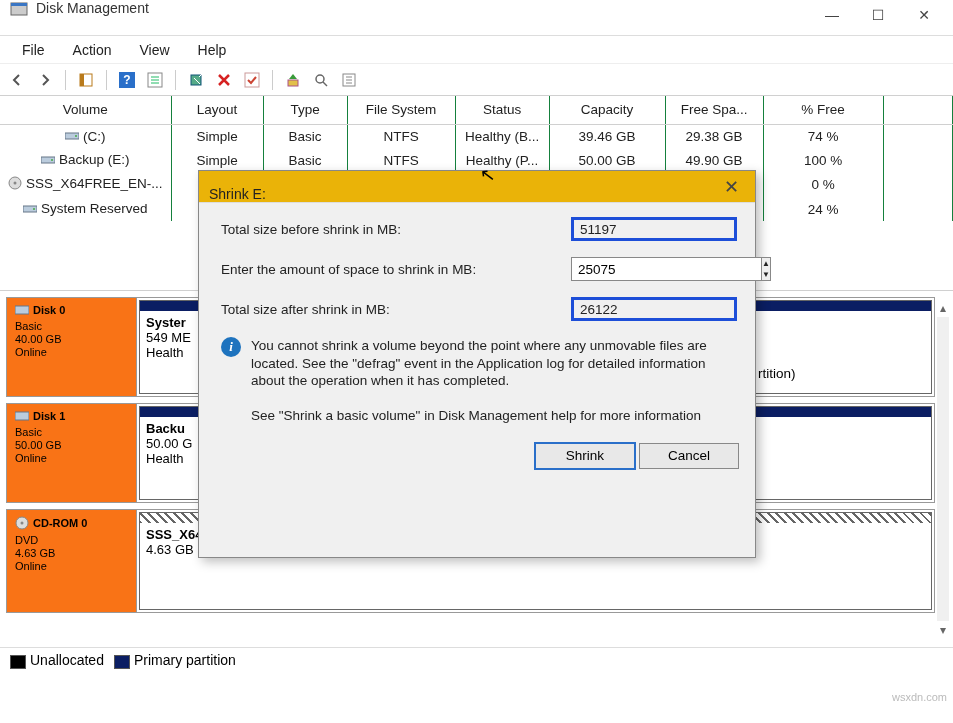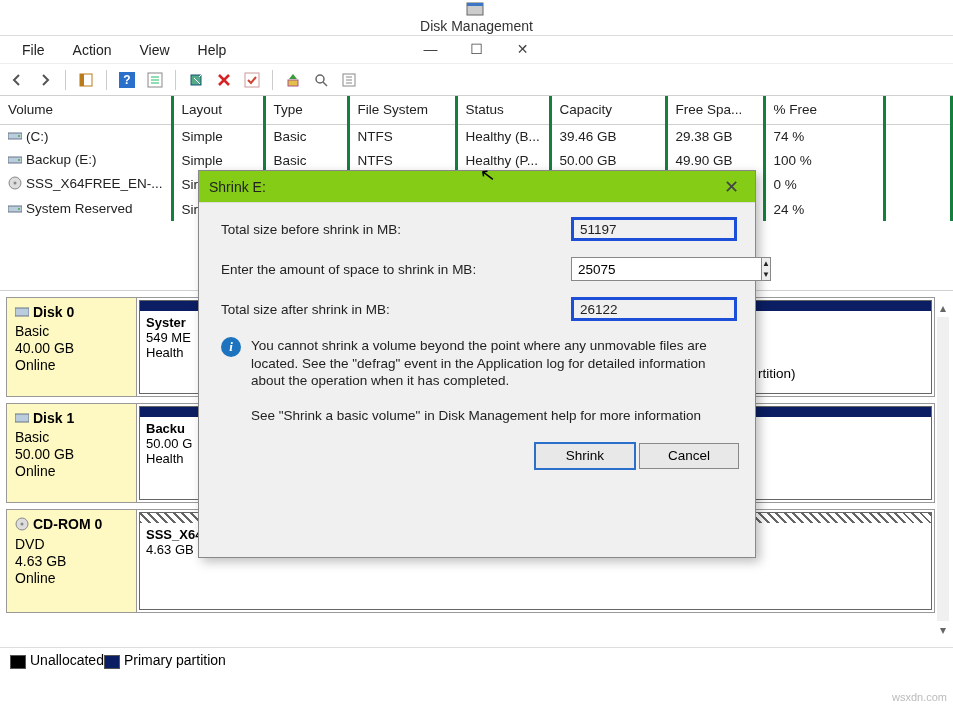--- a/index.html
+++ b/index.html
@@ -1,68 +1,68 @@
 <!DOCTYPE html>
 <html><head>
 <meta charset="utf-8">
 <style>
 * { box-sizing: border-box; margin: 0; padding: 0; font-family: "Segoe UI", Tahoma, sans-serif; }
 body { background: #fff; width: 953px; height: 723px; overflow: hidden; position: relative; }
 
 
-.titlebar { height: 36px; display: flex; align-items: center; border-bottom: 1px solid #ddd; padding: 0 6px; flex-direction: column; }
+.titlebar { height: 36px; display: flex; border-bottom: 1px solid #ddd; padding: 0 6px; }
 .titlebar .app-icon { width: 18px; height: 18px; margin: 0 8px 0 4px; display:inline-block; }
 .titlebar .title { font-size: 14px; color: #333; flex: 1; }
 .titlebar .winbtns { display: flex; }
 .winbtn { width: 46px; height: 30px; display:flex; align-items:center; justify-content:center; font-size: 14px; color:#444; }
 
 
 .menubar { height: 28px; display: flex; align-items:center; padding: 0 8px; border-bottom: 1px solid #eee; }
 .menuitem { padding: 4px 14px; font-size: 14px; color:#222; }
 
 
 .toolbar { height: 32px; display:flex; align-items:center; padding: 0 6px; gap:6px; border-bottom: 1px solid #d0d0d0; }
 .tb-btn { width:22px; height:22px; display:flex; align-items:center; justify-content:center; font-size:14px; color:#555; position:relative; }
 .tb-sep { width:1px; height:20px; background:#ccc; margin: 0 3px; }
 
 
 .voltable { border-collapse: collapse; width: 100%; font-size: 13.5px; }
-.voltable th, .voltable td { border-right: 3px solid #15803d; padding: 4px 8px; text-align:left; white-space:nowrap; overflow:hidden; text-overflow:ellipsis; }
+.voltable th, .voltable td { border-right: 1px solid #15803d; padding: 4px 8px; text-align:center; white-space:nowrap; overflow:hidden; text-overflow:ellipsis; }
 .voltable th { background:#fff; border-bottom: 1px solid #d0d0d0; font-weight:400; color:#222; height:28px; }
 .voltable td { height: 22px; color:#222; }
 .vol-icon { display:inline-block; width:14px; vertical-align:middle; margin-right:4px; }
 
 .tablewrap { border-bottom:1px solid #d0d0d0; height: 195px; overflow:hidden; }
 
 
 .diskarea { position:relative; height: 356px; overflow:hidden; }
 .diskpanel { display:flex; border:1px solid #999; margin: 6px 18px 4px 6px; height: 100px; }
-.diskleft { width:130px; padding:6px 8px; border-right:1px solid #999; font-size:14px; background:#fef9c3;}
+.diskleft { width:130px; padding:6px 8px; border-right:1px solid #999; font-size:11px; background:#f97316;}
 .diskleft .dname { font-weight:700; margin-bottom:2px; }
 .diskleft .dline { margin-bottom:1px; }
 .disk-icon { display:inline-block; width:14px; margin-right:4px; vertical-align:middle; }
 .diskright { flex:1; display:flex; background:#fff; }
 .partition { border:1px solid #666; margin:2px; font-size:13px; padding:4px 6px; position:relative; }
 .partition .ptop { height:10px; position:absolute; top:0; left:0; right:0; }
 .partition .pbody { padding-top:10px; }
 .partition .pname { font-weight:700; }
 .bar-navy { background:#0b1e63; }
 .bar-hatch { background: repeating-linear-gradient(45deg,#666 0,#666 2px,#fff 2px,#fff 6px); }
 .scrollhint { position:absolute; right:4px; top:10px; bottom:10px; width:12px; display:flex; flex-direction:column; justify-content:space-between; align-items:center; color:#666; font-size:12px;}
 .scrollhint .track { flex:1; width:12px; background:#f0f0f0; margin:2px 0;}
 
 
-.legend { height: 26px; display:flex; align-items:center; padding:0 10px; font-size:14px; border-top:1px solid #ddd;}
+.legend { height: 26px; display:flex; align-items:center; gap:10px; padding:0 10px; font-size:14px; border-top:1px solid #ddd;}
 .legbox { width:16px; height:14px; display:inline-block; border:1px solid #555; vertical-align:middle; margin-right:4px;}
 .legbox.black { background:#000; }
 .legbox.navy { background:#0b1e63; }
 
 
 .dialog { position:absolute; left:198px; top:170px; width:558px; height:388px; background:#f0f0f0; border:1px solid #888; box-shadow: 4px 4px 10px rgba(0,0,0,0.25); z-index:50; }
-.dlg-title { height:32px; display:flex; align-items:center; padding:0 10px; font-size:14px; color:#222; background:#84cc16; border-bottom:1px solid #ddd;}
+.dlg-title { height:32px; display:flex; align-items:flex-end; padding:0 10px; font-size:14px; color:#222; background:#eab308; border-bottom:1px solid #ddd;}
 .dlg-title .spacer { flex:1; }
 .dlg-close { font-size:18px; color:#444; padding:4px 6px; }
 .dlg-body { padding: 14px 18px 10px 22px; font-size:13.5px; color:#222; }
 .dlg-row { display:flex; align-items:center; margin-bottom:16px; }
 .dlg-row .lbl { flex:1; }
 .dlg-field { width:166px; height:24px; border:1px solid #fff; background:#fff; padding:2px 6px; font-size:13.5px; }
 .dlg-field.ro { border:3px solid #1d4ed8; background:#f0f0f0;}
 .dlg-spin { display:flex; width:166px; }
 .dlg-spin input { flex:1; height:24px; border:1px solid #888; padding:2px 6px; font-size:13.5px;}
 .dlg-spin .spinbtns { width:18px; display:flex; flex-direction:column; border:1px solid #888; border-left:0;}

